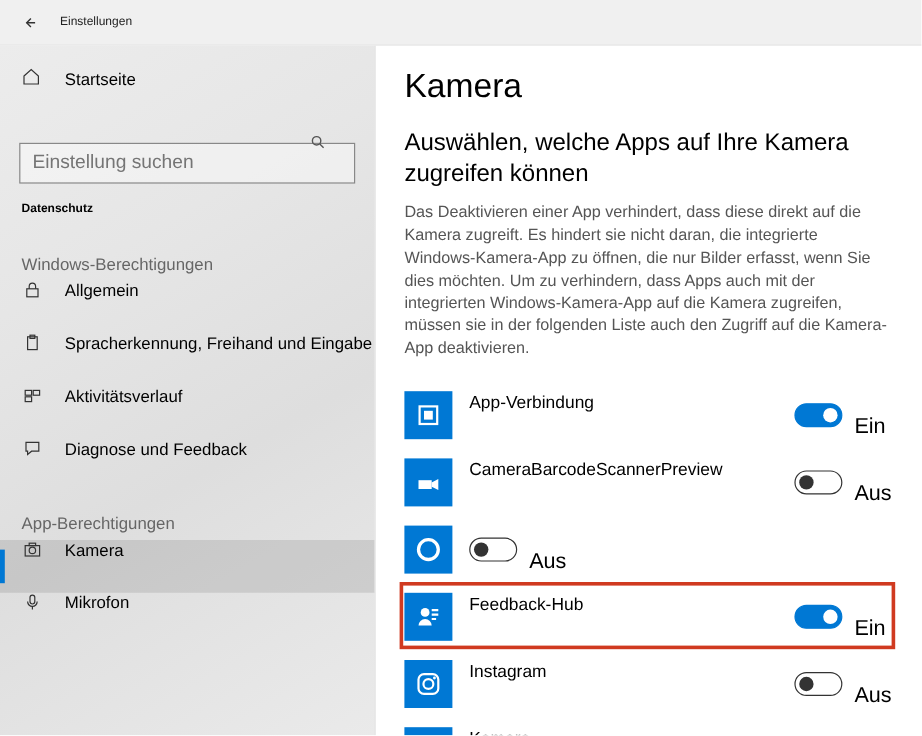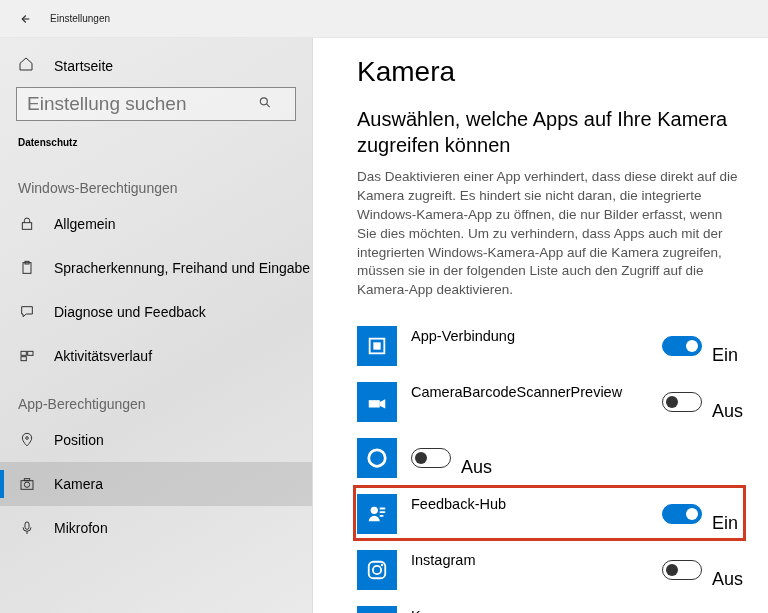--- a/index.html
+++ b/index.html
@@ -34,21 +34,20 @@
   }
   .titlebar .title {
     margin-left: 14px;
     font-size: 10px;
     color: #222;
   }
   .body {
     flex: 1;
     display: flex;
     overflow: hidden;
-    gap: 20px;
   }
   .sidebar {
     width: 313px;
     background: linear-gradient(150deg,#ececec 0%,#e6e6e6 30%,#dedede 60%,#eaeaea 100%);
     border-right: 1px solid #ddd;
     display: flex;
     flex-direction: column;
     padding-top: 10px;
   }
   .home-row {
@@ -61,22 +60,23 @@
   .home-row .ico { width: 18px; margin-right: 18px; color:#333; }
   .search-wrap {
     padding: 4px 16px 10px 16px;
   }
   .search {
     width: 100%;
     border: 1px solid #888;
     background: rgba(255,255,255,0.4);
     height: 34px;
     padding: 0 34px 0 10px;
-    font-size: 19px;
+    font-size: 16px;
     position: relative;
+    margin-top: 32px;
   }
   .search-box {
     position: relative;
   }
   .search-box .sicon {
     position: absolute;
     right: 24px;
     top: 50%;
     transform: translateY(-50%);
     pointer-events: none;
@@ -87,21 +87,21 @@
     font-weight: 600;
     font-size: 10px;
   }
   .group-label {
     padding: 10px 2px 6px 18px;
     color: #666;
     font-size: 14px;
   }
   .nav-item {
     display: flex;
-    align-items: center;
+    align-items: flex-start;
     height: 44px;
     padding-left: 18px;
     cursor: pointer;
     font-size: 14px;
     white-space: nowrap;
     overflow: hidden;
   }
   .nav-item.selected {
     background: rgba(0,0,0,0.10);
     position: relative;
@@ -256,48 +256,39 @@
         <svg width="16" height="16" viewBox="0 0 24 24" fill="none" stroke="#333" stroke-width="1.5">
             <rect x="6" y="4" width="12" height="16"></rect>
             <rect x="9" y="2" width="6" height="4"></rect>
           </svg>
       </span>
       <span>Spracherkennung, Freihand und Eingabe</span>
     </div>
     <div class="nav-item">
       <span class="ico">
         <svg width="16" height="16" viewBox="0 0 24 24" fill="none" stroke="#333" stroke-width="1.5">
-            <path d="M4 4 h16 v11 h-9 l-5 4 v-4 h-2 z"></path>
-          </svg>
-      </span>
-      <span>Diagnose und Feedback</span>
-    </div>
-    <div class="nav-item">
-      <span class="ico">
-        <svg width="16" height="16" viewBox="0 0 24 24" fill="none" stroke="#333" stroke-width="1.5">
             <rect x="3" y="5" width="8" height="6"></rect>
             <rect x="13" y="5" width="8" height="6"></rect>
             <rect x="3" y="13" width="8" height="6"></rect>
           </svg>
       </span>
       <span>Aktivitätsverlauf</span>
     </div>
+    <div class="nav-item">
+      <span class="ico">
+        <svg width="16" height="16" viewBox="0 0 24 24" fill="none" stroke="#333" stroke-width="1.5">
+            <path d="M4 4 h16 v11 h-9 l-5 4 v-4 h-2 z"></path>
+          </svg>
+      </span>
+      <span>Diagnose und Feedback</span>
+    </div>
 
     <div class="spacer"></div>
     <div class="group-label">App-Berechtigungen</div>
 
-    <div class="nav-item">
-      <span class="ico">
-        <svg width="16" height="16" viewBox="0 0 24 24" fill="none" stroke="#333" stroke-width="1.5">
-            <path d="M12 2 C8 2 5 5 5 9 c0 5 7 12 7 12 s7-7 7-12 c0-4-3-7-7-7z"></path>
-            <circle cx="12" cy="9" r="2"></circle>
-          </svg>
-      </span>
-      <span>Position</span>
-    </div>
     <div class="nav-item selected">
       <span class="ico">
         <svg width="16" height="16" viewBox="0 0 24 24" fill="none" stroke="#333" stroke-width="1.5">
             <rect x="3" y="7" width="18" height="13"></rect>
             <circle cx="12" cy="13" r="4"></circle>
             <rect x="8" y="4" width="8" height="3"></rect>
           </svg>
       </span>
       <span>Kamera</span>
     </div>

